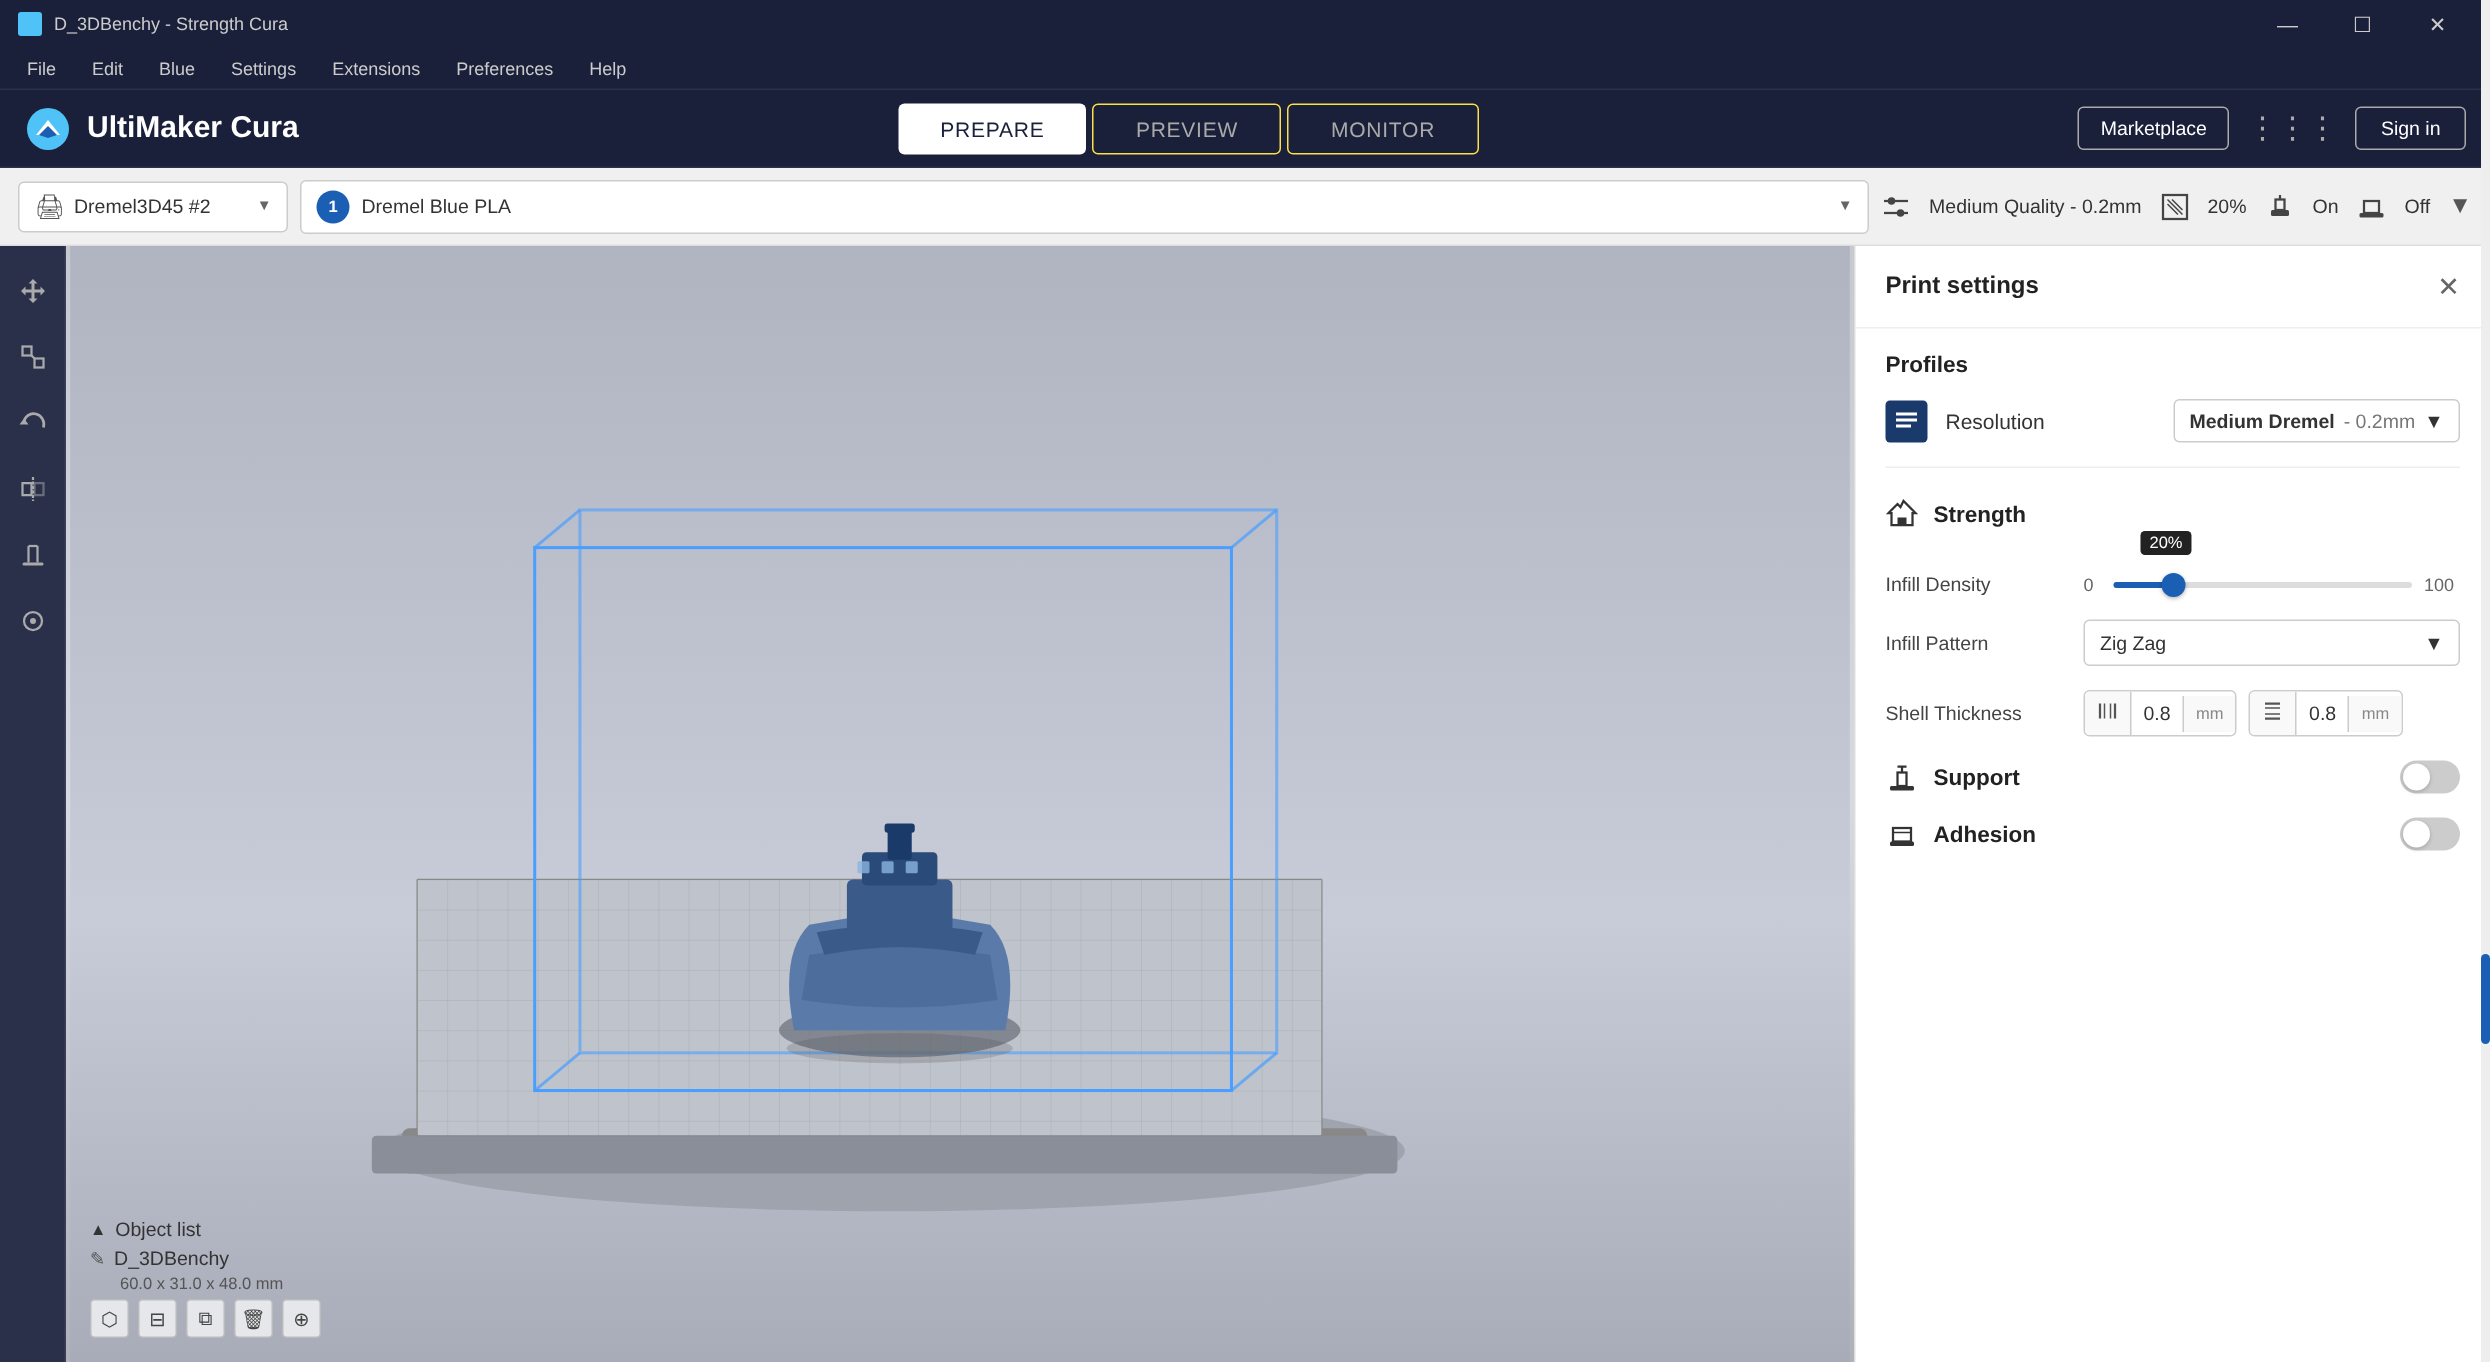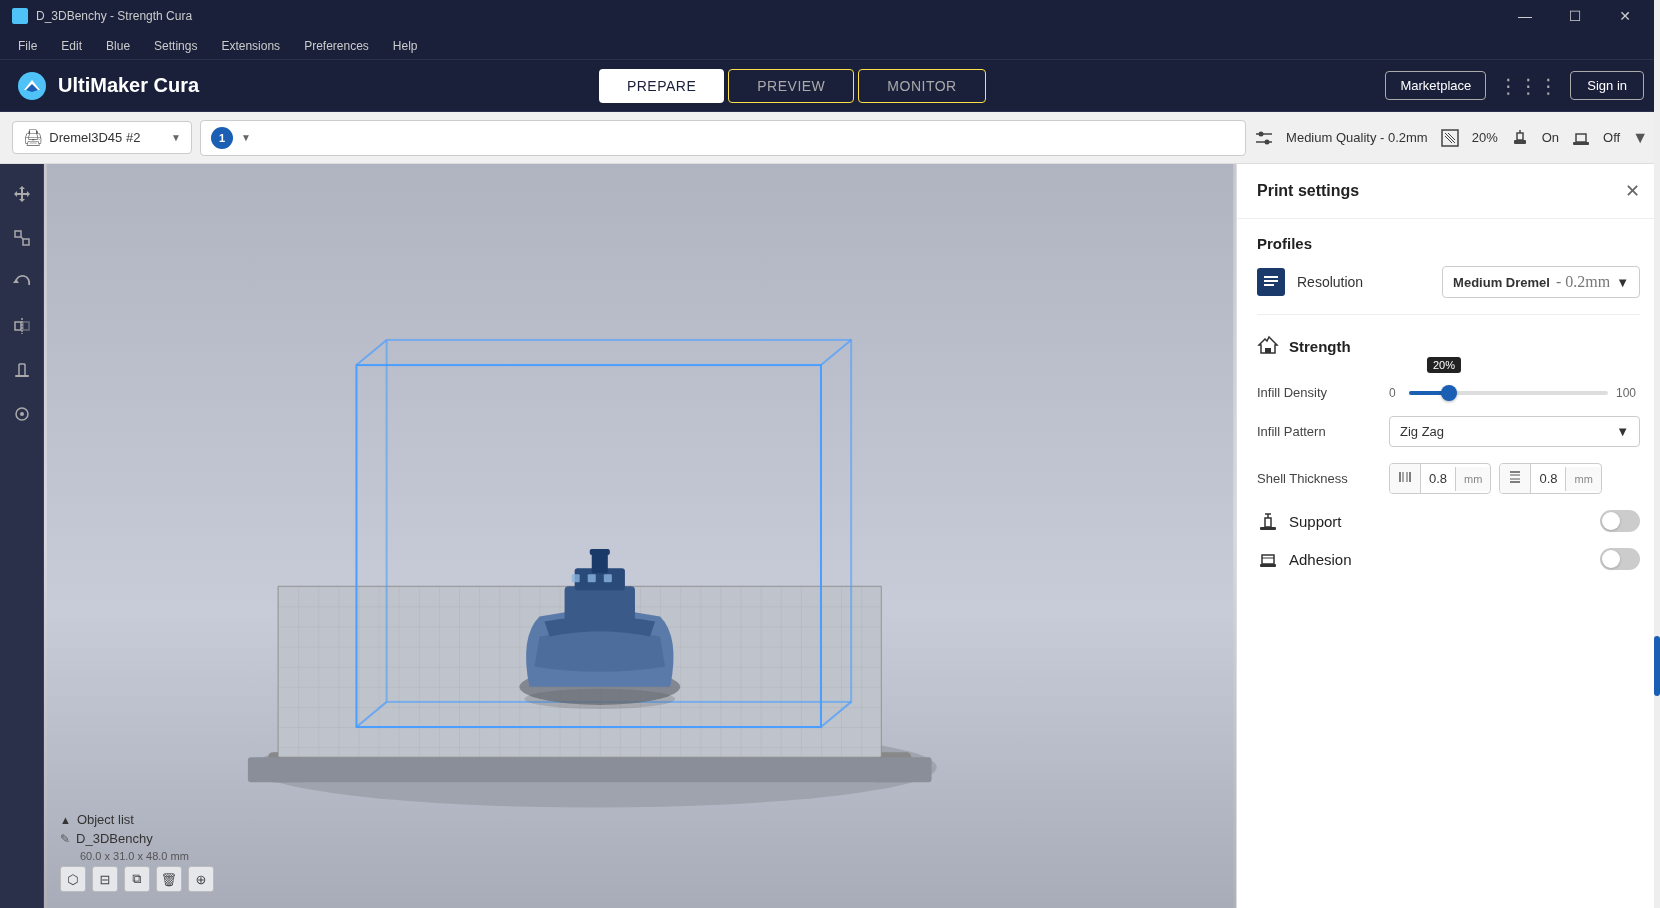--- a/index.html
+++ b/index.html
@@ -259,21 +259,21 @@
       gap: 6px;
       border: 1px solid #ccc;
       border-radius: 4px;
       padding: 6px 10px;
       cursor: pointer;
       font-size: 13px;
       color: #333;
       background: #fff;
     }
     .resolution-value { font-weight: 600; }
-    .resolution-sub { color: #777; font-size: 16px; font-family: Liberation Serif, serif; }
+    .resolution-sub { color: #777; font-size: 13px; }
 
     
     .recommended-row {
       display: flex;
       align-items: center;
       justify-content: space-between;
       margin-bottom: 20px;
     }
     .recommended-label { font-size: 14px; color: #333; }
     .show-custom-btn {
@@ -400,21 +400,21 @@
       box-shadow: 0 1px 3px rgba(0,0,0,0.2);
     }
 
     
     .feature-row {
       display: flex;
       align-items: center;
       gap: 10px;
       margin-bottom: 16px;
     }
-    .feature-label { font-size: 15px; font-weight: 400; color: #222; flex: 1; }
+    .feature-label { font-size: 15px; font-weight: 700; color: #222; flex: 1; }
 
     
     .right-panel::-webkit-scrollbar { width: 6px; }
     .right-panel::-webkit-scrollbar-track { background: #f0f0f0; }
     .right-panel::-webkit-scrollbar-thumb { background: #1a5fb4; border-radius: 3px; }
 
     
     .scroll-indicator {
       position: absolute;
       right: 0;
@@ -484,20 +484,21 @@
 
 <div class="toolbar">
   <div class="printer-select">
     <span class="printer-icon">🖨</span>
     <span class="printer-name">Dremel3D45 #2</span>
     <span class="dropdown-arrow">▼</span>
   </div>
 
   <div class="material-select">
     <div class="material-badge">1</div>
+    <span class="material-name">Dremel Blue PLA</span>
     <span class="dropdown-arrow">▼</span>
   </div>
 
   <div class="toolbar-right">
     <svg width="20" height="20" viewBox="0 0 20 20">
       <line x1="2" y1="6" x2="18" y2="6" stroke="#444" stroke-width="1.5"></line>
       <circle cx="7" cy="6" r="2.5" fill="#444"></circle>
       <line x1="2" y1="14" x2="18" y2="14" stroke="#444" stroke-width="1.5"></line>
       <circle cx="13" cy="14" r="2.5" fill="#444"></circle>
     </svg>

